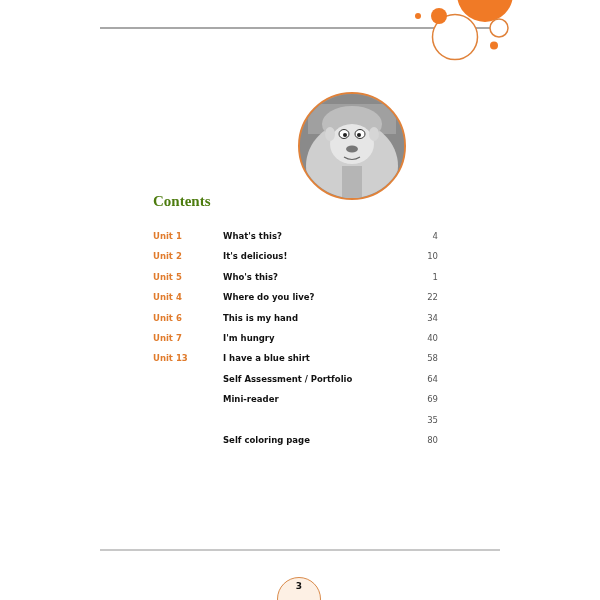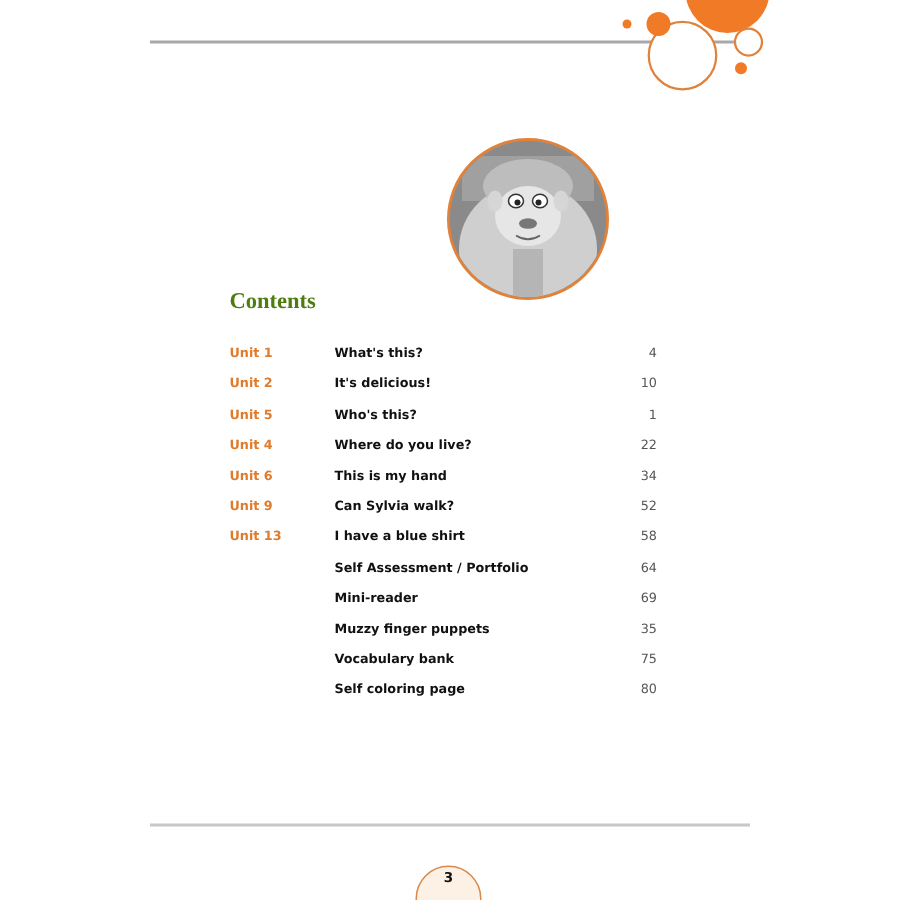--- a/index.html
+++ b/index.html
@@ -88,48 +88,42 @@
       <span class="unit">Unit 4</span>
       <span class="label">Where do you live?</span>
       <span class="page">22</span>
     </div>
   <div class="row">
       <span class="unit">Unit 6</span>
       <span class="label">This is my hand</span>
       <span class="page">34</span>
     </div>
   <div class="row">
-      <span class="unit">Unit 9</span>
-      <span class="label">Can Sylvia walk?</span>
-      <span class="page">52</span>
+      <span class="unit">Unit 7</span>
+      <span class="label">I'm hungry</span>
+      <span class="page">40</span>
     </div>
   <div class="row">
       <span class="unit">Unit 13</span>
       <span class="label">I have a blue shirt</span>
       <span class="page">58</span>
     </div>
   <div class="row">
       <span class="unit"></span>
       <span class="label">Self Assessment / Portfolio</span>
       <span class="page">64</span>
     </div>
   <div class="row">
       <span class="unit"></span>
       <span class="label">Mini-reader</span>
       <span class="page">69</span>
     </div>
   <div class="row">
       <span class="unit"></span>
-      <span class="label">Muzzy finger puppets</span>
       <span class="page">35</span>
-    </div>
-  <div class="row">
-      <span class="unit"></span>
-      <span class="label">Vocabulary bank</span>
-      <span class="page">75</span>
     </div>
   <div class="row">
       <span class="unit"></span>
       <span class="label">Self coloring page</span>
       <span class="page">80</span>
     </div>
 </div>
 
 <div class="rule bottom"></div>
 

